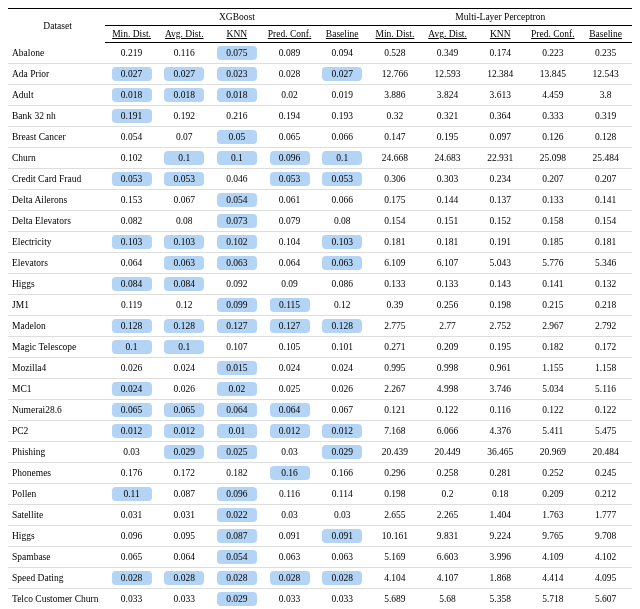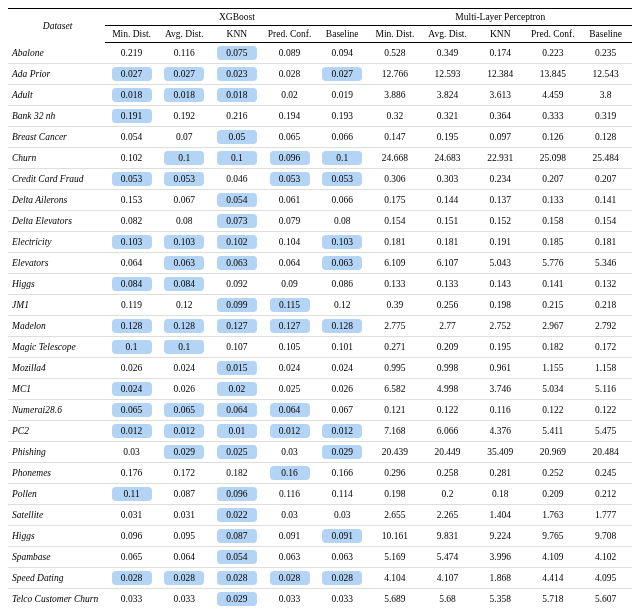--- a/index.html
+++ b/index.html
@@ -20,31 +20,31 @@
 th, td {
   padding: 3px 2px;
   text-align: center;
   font-weight: normal;
   overflow: hidden;
 }
 td.dataset, th.dataset {
   text-align: left;
   padding-left: 4px;
   width: 92px;
-  font-style: italic;
 }
 thead tr.top th {
   border-top: 1.2px solid #000;
   text-align: center;
 }
 thead tr.top th.group {
   border-bottom: 0.5px solid #000;
 }
 thead tr.sub th {
   border-bottom: 0.5px solid #000;
+  text-decoration: underline;
 }
 tbody tr td {
   border-bottom: 0.5px solid #ddd;
 }
 .hl {
   display: inline-block;
   background: #b3d4f5;
   border-radius: 4px;
   padding: 2px 6px;
   min-width: 28px;
@@ -297,21 +297,21 @@
         <td>1.155</td>
         <td>1.158</td>
       </tr>
       <tr>
         <td class="dataset">MC1</td>
         <td><span class="hl">0.024</span></td>
         <td>0.026</td>
         <td><span class="hl">0.02</span></td>
         <td>0.025</td>
         <td>0.026</td>
-        <td>6.582</td>
+        <td>2.267</td>
         <td>4.998</td>
         <td>3.746</td>
         <td>5.034</td>
         <td>5.116</td>
       </tr>
       <tr>
         <td class="dataset">Numerai28.6</td>
         <td><span class="hl">0.065</span></td>
         <td><span class="hl">0.065</span></td>
         <td><span class="hl">0.064</span></td>
@@ -338,21 +338,21 @@
       </tr>
       <tr>
         <td class="dataset">Phishing</td>
         <td>0.03</td>
         <td><span class="hl">0.029</span></td>
         <td><span class="hl">0.025</span></td>
         <td>0.03</td>
         <td><span class="hl">0.029</span></td>
         <td>20.439</td>
         <td>20.449</td>
-        <td>35.409</td>
+        <td>36.465</td>
         <td>20.969</td>
         <td>20.484</td>
       </tr>
       <tr>
         <td class="dataset">Phonemes</td>
         <td>0.176</td>
         <td>0.172</td>
         <td>0.182</td>
         <td><span class="hl">0.16</span></td>
         <td>0.166</td>
@@ -402,21 +402,21 @@
         <td>9.708</td>
       </tr>
       <tr>
         <td class="dataset">Spambase</td>
         <td>0.065</td>
         <td>0.064</td>
         <td><span class="hl">0.054</span></td>
         <td>0.063</td>
         <td>0.063</td>
         <td>5.169</td>
-        <td>5.474</td>
+        <td>6.603</td>
         <td>3.996</td>
         <td>4.109</td>
         <td>4.102</td>
       </tr>
       <tr>
         <td class="dataset">Speed Dating</td>
         <td><span class="hl">0.028</span></td>
         <td><span class="hl">0.028</span></td>
         <td><span class="hl">0.028</span></td>
         <td><span class="hl">0.028</span></td>

